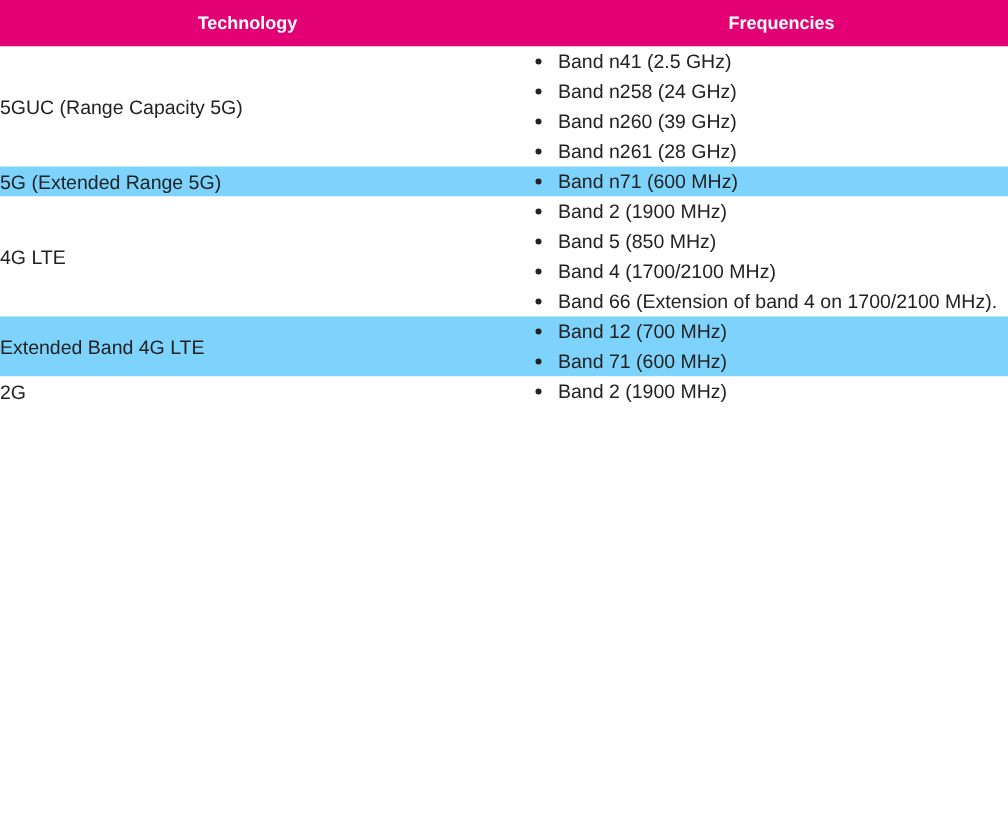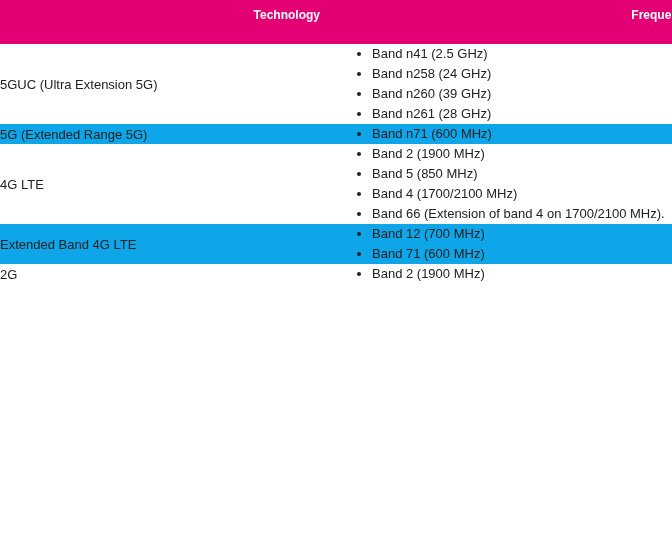--- a/index.html
+++ b/index.html
@@ -17,42 +17,42 @@
   table.freq-table {
     border-collapse: collapse;
     width: 672px;
     table-layout: fixed;
   }
   table.freq-table th {
     background: #e20074;
     color: #ffffff;
     font-size: 12px;
     font-weight: bold;
-    text-align: right;
-    padding: 8px 10px 22px 10px;
+    text-align: center;
+    padding: 8px 10px 9px 10px;
     vertical-align: middle;
     line-height: 14px;
   }
   table.freq-table th.col-tech { width: 310px; }
   table.freq-table th.col-freq { width: 362px; }
   table.freq-table td {
     font-size: 13px;
     color: #222222;
     vertical-align: middle;
     padding: 0;
   }
   td.tech-cell {
     padding: 10px 10px 10px 10px;
     line-height: 17px;
   }
   td.freq-cell {
     padding: 10px 10px 10px 0;
   }
   tr.row-shaded td {
-    background: #0ea5e9;
+    background: #7dd3fc;
   }
   tr.row-plain td {
     background: #ffffff;
   }
   ul.band-list {
     margin: 0;
     padding: 0 0 0 42px;
     list-style-type: disc;
   }
   ul.band-list li {
@@ -72,21 +72,21 @@
 <table class="freq-table">
   <thead>
     <tr>
       <th class="col-tech">Technology</th>
       <th class="col-freq">Frequencies</th>
     </tr>
   </thead>
   <tbody>
 
     <tr class="row-plain">
-      <td class="tech-cell">5GUC (Ultra Extension 5G)</td>
+      <td class="tech-cell">5GUC (Range Capacity 5G)</td>
       <td class="freq-cell">
         <ul class="band-list">
           <li>Band n41 (2.5 GHz)</li>
           <li>Band n258 (24 GHz)</li>
           <li>Band n260 (39 GHz)</li>
           <li>Band n261 (28 GHz)</li>
         </ul>
       </td>
     </tr>
 

